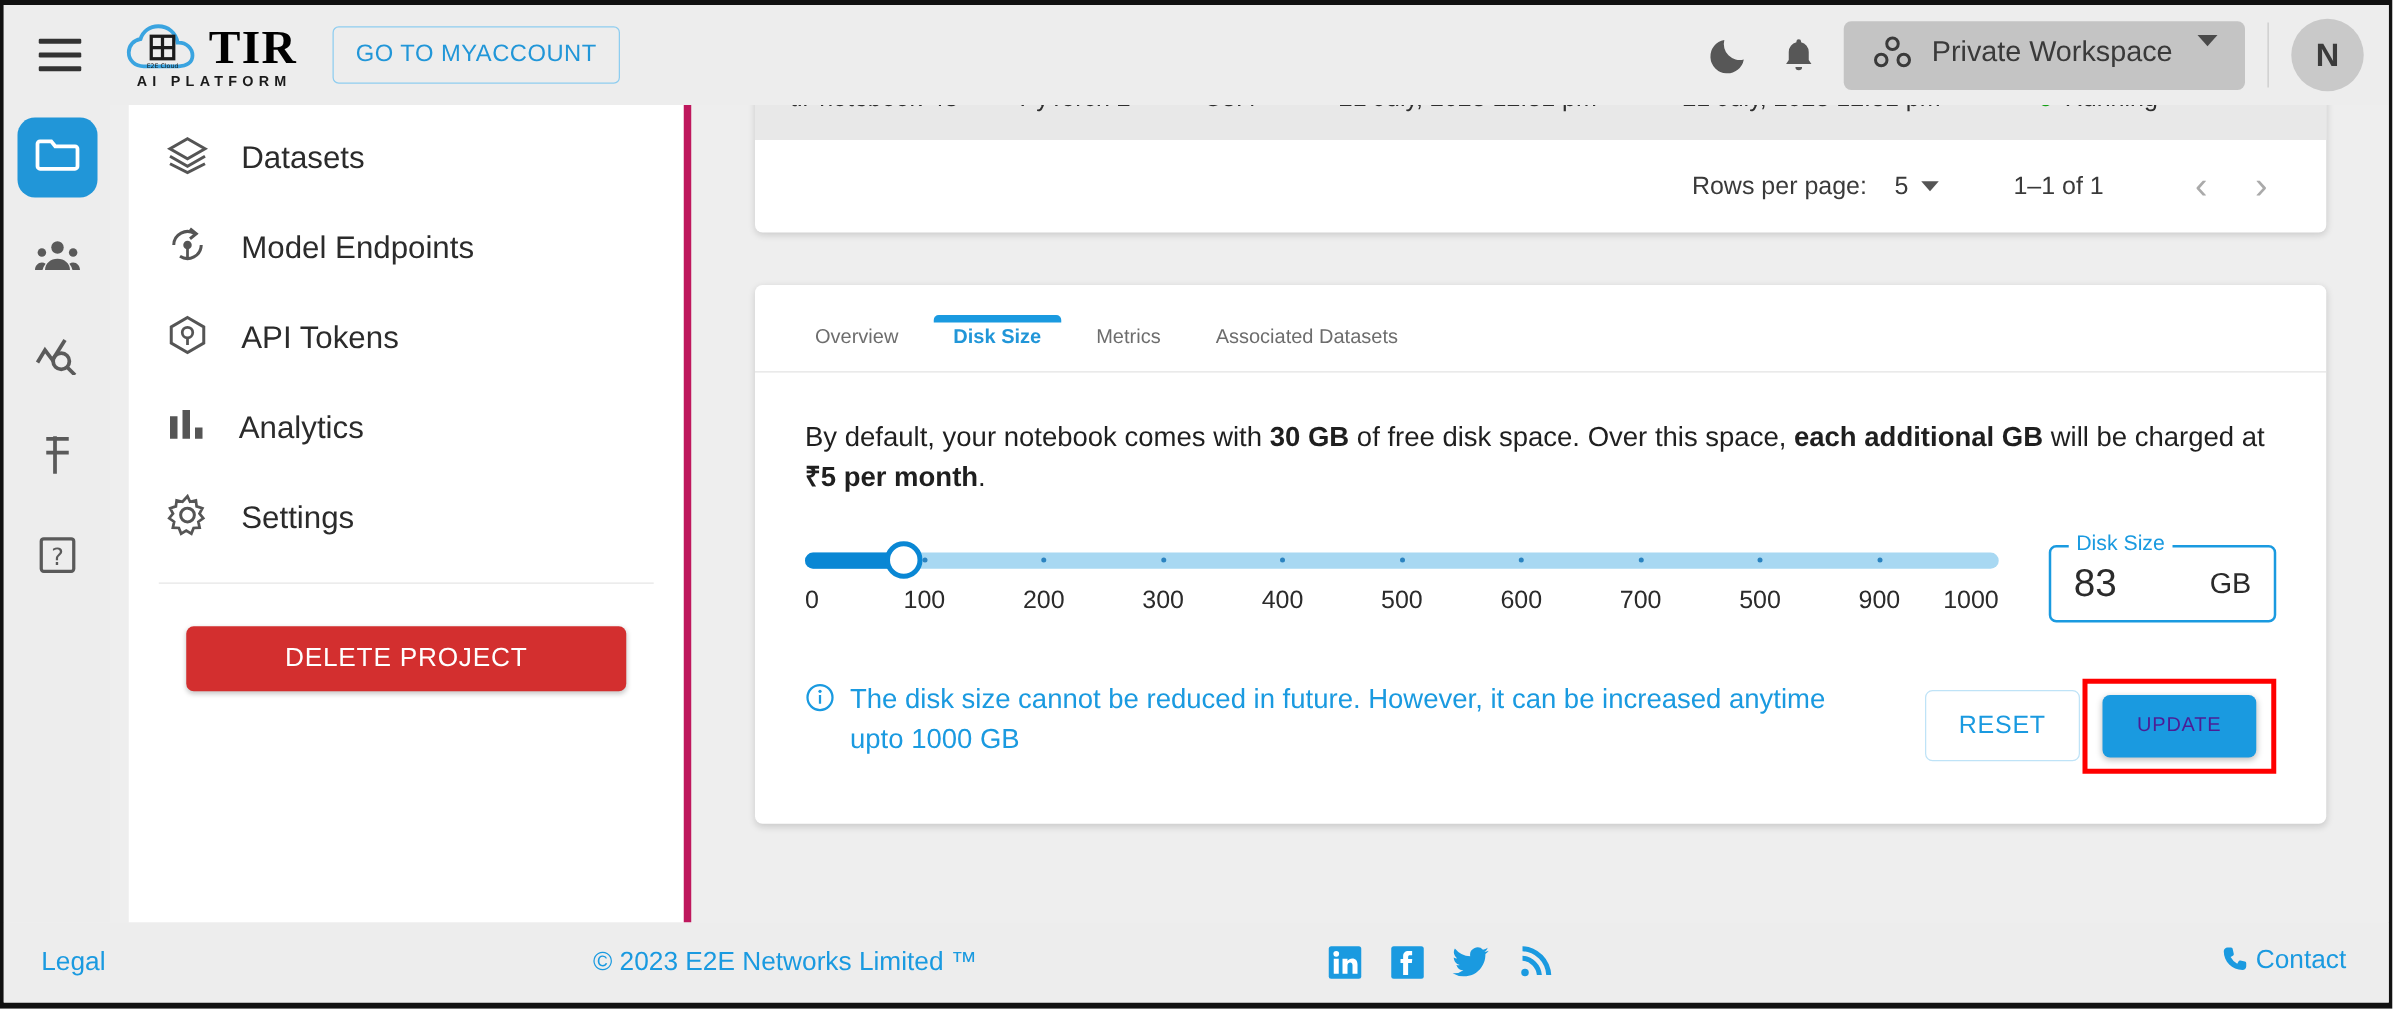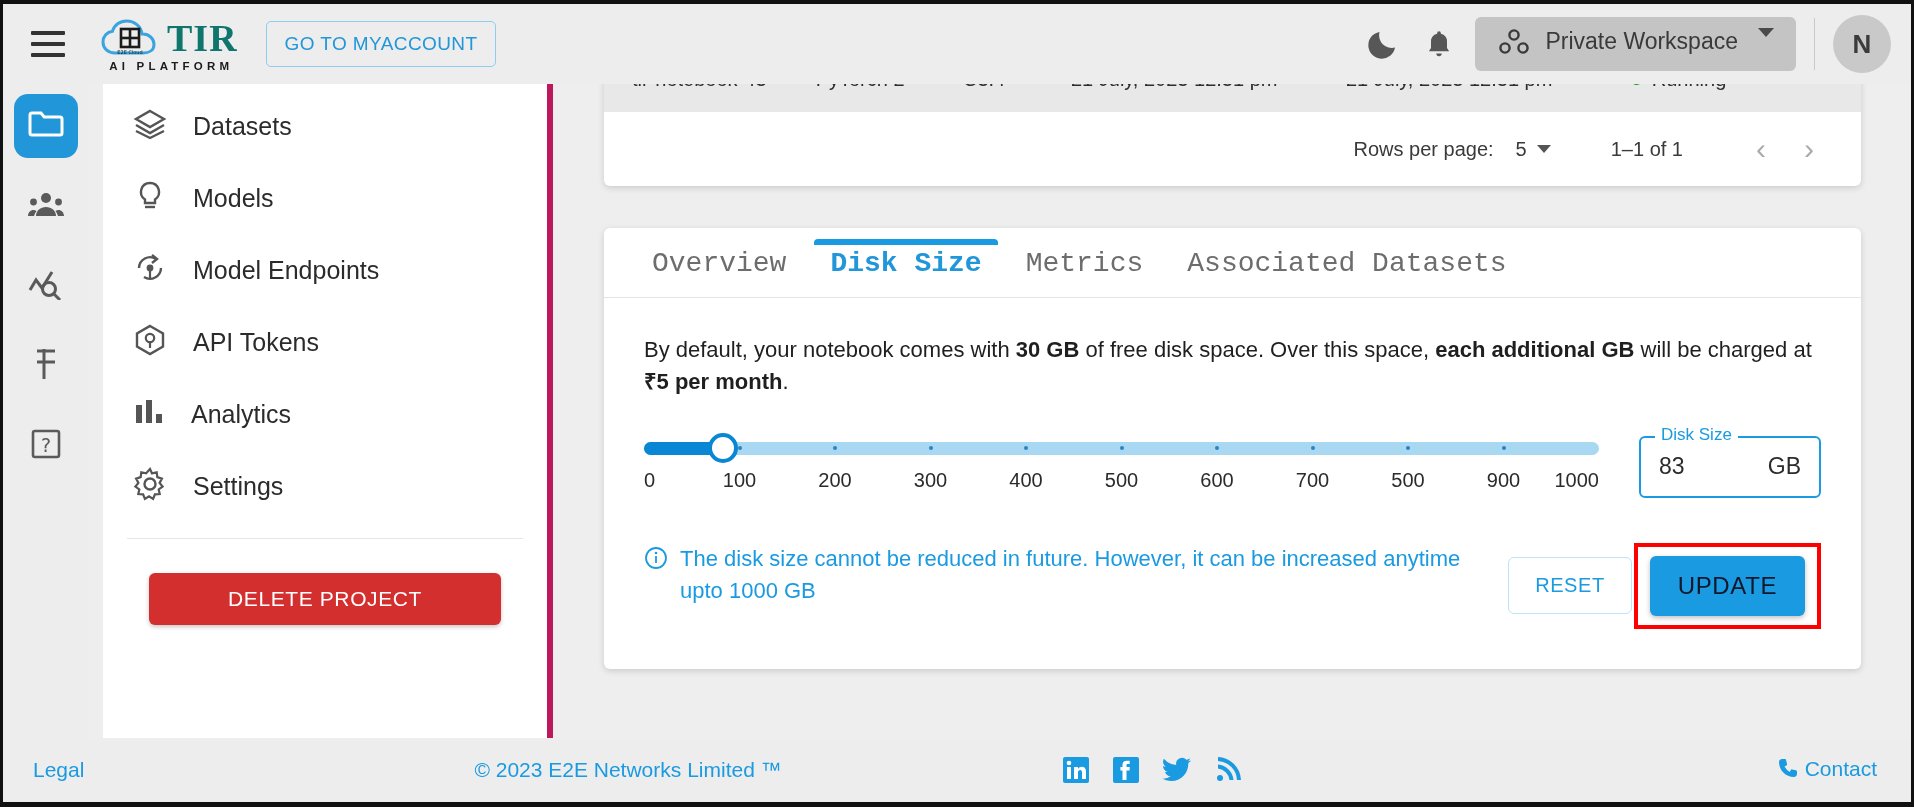--- a/index.html
+++ b/index.html
@@ -30,21 +30,21 @@
     cursor: pointer;
   }
   .hamburger span { display: block; height: 4px; background: #333; border-radius: 1px; }
 
   .brand { display: flex; flex-direction: column; align-items: center; cursor: pointer; }
   .brand-row { display: flex; align-items: center; gap: 6px; }
   .cloud-logo { position: relative; width: 62px; height: 42px; }
   .cloud-logo svg { width: 62px; height: 42px; display:block; }
   .brand-tir {
     font-family: "Liberation Serif", serif;
-    font-size: 38px; font-weight: bold; color: #0f766e; letter-spacing: 1px;
+    font-size: 38px; font-weight: bold; color: #000000; letter-spacing: 1px;
     line-height: 1;
     text-align: center;
   }
   .brand-sub {
     font-size: 11.5px; letter-spacing: 4.2px; color: #1b1b1b; font-weight: bold;
     margin-top: 1px; margin-left: 6px;
   }
 
   .myaccount-btn {
     margin-left: 28px;
@@ -159,21 +159,21 @@
   .pg-arrow { width: 48px; text-align:center; font-size: 30px; color: #aaa; cursor: pointer; font-family:"Liberation Sans", sans-serif; }
 
   .detail-card { margin-top: 42px; }
   .tabs {
     display: flex; align-items: flex-end; height: 70px;
     border-bottom: 1px solid #e4e4e4; padding-left: 26px; gap: 0;
     position: relative;
   }
   .tab {
     position: relative;
-    font-size: 28px; color: #6d6d6d; padding: 0 22px 18px 22px; cursor: pointer; font-family: Liberation Mono, monospace;
+    font-size: 16px; color: #6d6d6d; padding: 0 22px 18px 22px; cursor: pointer;
   }
   .tab.active { color: #2196d8; font-weight: bold; }
   .tab.active::before {
     content: ""; position: absolute; left: 6px; right: 6px; top: -9px;
     height: 6px; background: #1a9ae0; border-radius: 4px 4px 0 0;
   }
 
   .card-body { padding: 36px 40px 40px 40px; }
   .desc { font-size: 22px; color: #1f1f1f; line-height: 1.45; max-width: 1300px; }
   .desc b { font-weight: bold; }
@@ -206,42 +206,42 @@
   .disksize-field {
     position: relative; width: 182px; height: 62px; flex: 0 0 auto;
     border: 2px solid #1a9ae0; border-radius: 6px;
     display: flex; align-items: center; justify-content: space-between;
     padding: 0 18px; margin-top: 4px;
   }
   .disksize-field .legend {
     position: absolute; top: -13px; left: 14px; background: #fff; padding: 0 6px;
     font-size: 17px; color: #1a9ae0;
   }
-  .disksize-field .val { font-size: 23px; color: #2b2b2b; }
+  .disksize-field .val { font-size: 31px; color: #2b2b2b; }
   .disksize-field .unit { font-size: 23px; color: #2b2b2b; }
 
   .bottom-row { display:flex; align-items: flex-start; margin-top: 42px; gap: 20px; }
   .infotext {
     flex: 1; color: #1a9ae0; font-size: 22px; line-height: 1.45; max-width: 1050px;
     display: flex; gap: 12px;
   }
   .actions { display:flex; align-items:center; gap: 0; margin-left: auto; position: relative; }
   .reset-btn {
     border: 1.4px solid #bfe3f7; background: #fff; color: #1a9ae0;
     font-size: 20px; letter-spacing: .6px;
     padding: 16px 26px; border-radius: 6px; cursor: pointer;
     font-family:"Liberation Sans", sans-serif;
     margin-left:27px;
   }
   .update-wrap {
     border: 4px solid #ff0000; padding: 9px 12px; margin-left: 2px;
   }
   .update-btn {
-    background: #1a9ae0; color: #0f172a; border: none; border-radius: 6px;
-    font-size: 24px; letter-spacing: .6px; padding: 16px 28px; cursor: pointer;
+    background: #1a9ae0; color: #4c1d95; border: none; border-radius: 6px;
+    font-size: 16px; letter-spacing: .6px; padding: 16px 28px; cursor: pointer;
     box-shadow: 0 2px 5px rgba(0,0,0,.25);
     font-family:"Liberation Sans", sans-serif;
   }
 
   
   .footer {
     position: absolute; left: 0; right: 0; bottom: 0; height: 64px;
     background: #ededed;
     display: flex; align-items: center;
     font-size: 21px; color: #1a9ae0;
@@ -366,29 +366,20 @@
       <span>
         <svg width="34" height="34" viewBox="0 0 34 34">
           <polygon points="17,4 31,12 17,20 3,12" fill="none" stroke="#555" stroke-width="2.4"></polygon>
           <polyline points="3,18 17,26 31,18" fill="none" stroke="#555" stroke-width="2.4"></polyline>
           <polyline points="3,24 17,31 31,24" fill="none" stroke="#555" stroke-width="2.4"></polyline>
         </svg>
       </span>
       <span class="nav-label">Datasets</span>
     </div>
 
-    <div class="nav-item">
-      <span>
-        <svg width="34" height="34" viewBox="0 0 34 34">
-          <path d="M17 4a9 9 0 0 0-5 16.5V24h10v-3.5A9 9 0 0 0 17 4z" fill="none" stroke="#555" stroke-width="2.4"></path>
-          <line x1="12" y1="28" x2="22" y2="28" stroke="#555" stroke-width="2.4"></line>
-        </svg>
-      </span>
-      <span class="nav-label">Models</span>
-    </div>
 
     <div class="nav-item">
       <span>
         <svg width="34" height="34" viewBox="0 0 34 34">
           <path d="M6 17a11 11 0 0 1 17-9" fill="none" stroke="#555" stroke-width="2.4"></path>
           <path d="M28 17a11 11 0 0 1-17 9" fill="none" stroke="#555" stroke-width="2.4"></path>
           <polyline points="19,4 24,8 19,12" fill="none" stroke="#555" stroke-width="2.4"></polyline>
           <circle cx="17" cy="17" r="3.4" fill="#555"></circle>
           <line x1="17" y1="20" x2="17" y2="27" stroke="#555" stroke-width="2.2"></line>
         </svg>

